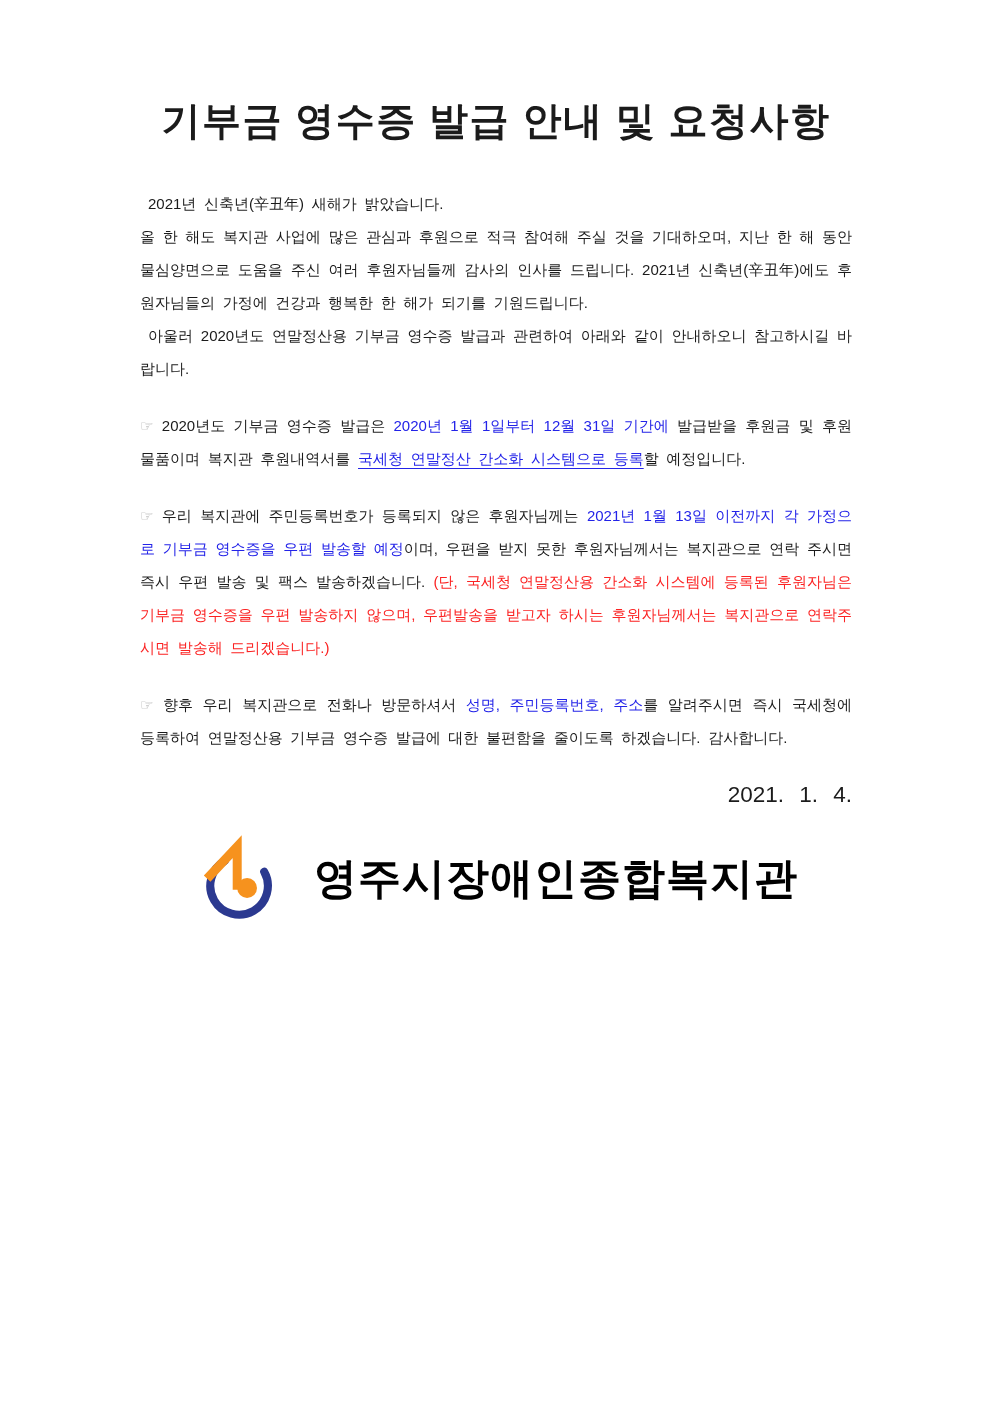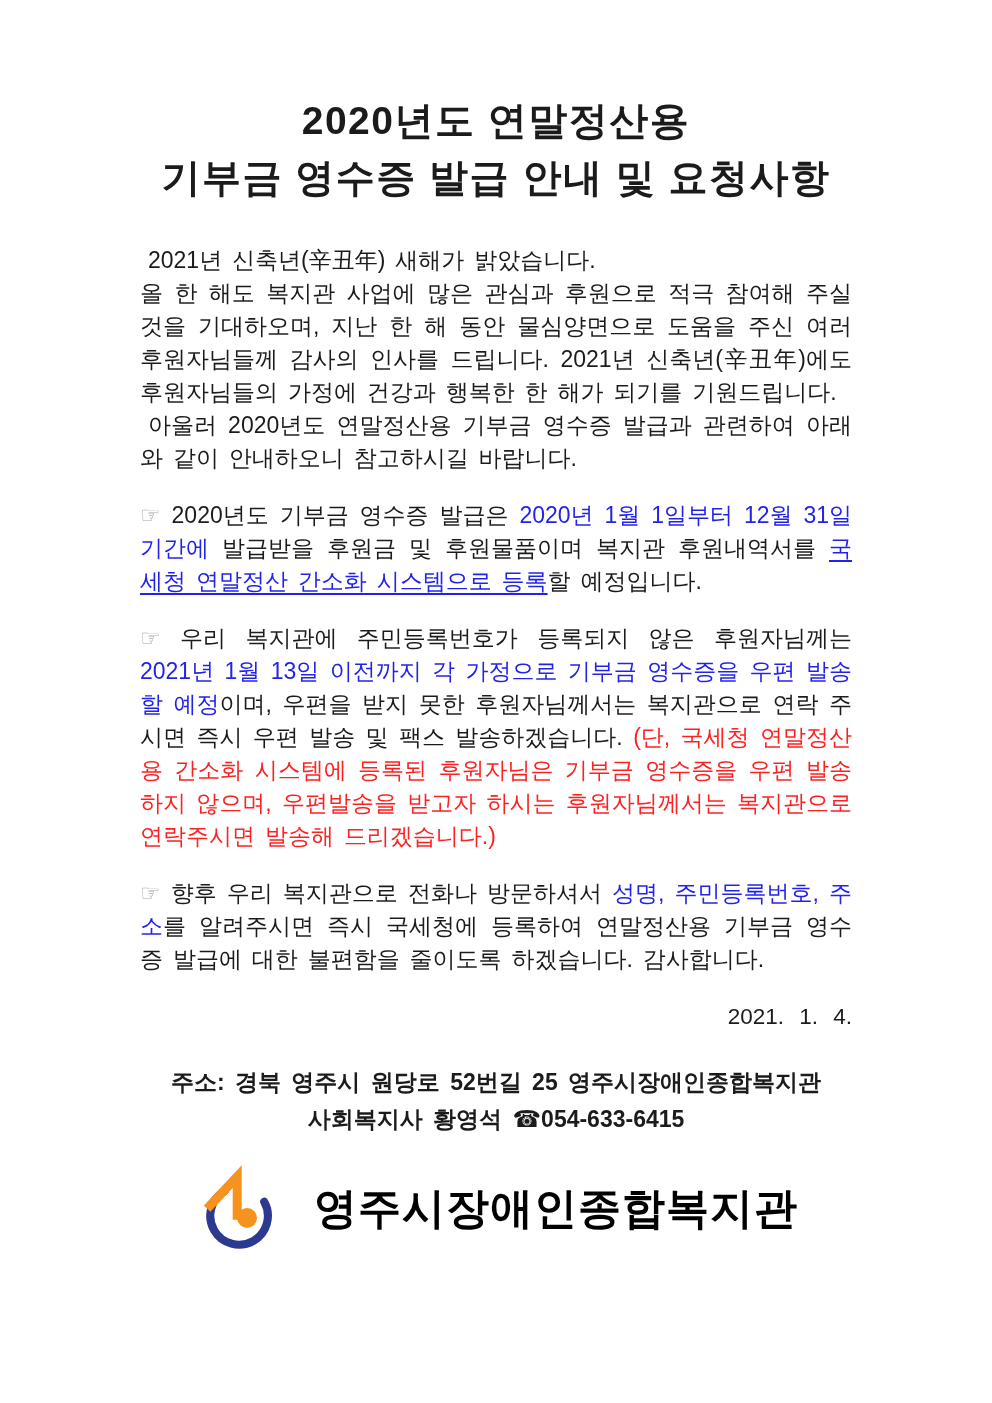--- a/index.html
+++ b/index.html
@@ -10,60 +10,55 @@
   html,body{margin:0;padding:0;}
   body{
     width:992px;height:1403px;background:#ffffff;
     font-family:"Liberation Sans","DejaVu Sans",sans-serif;
     color:var(--c-text);
   }
   .page{width:992px;height:1403px;position:relative;overflow:hidden;background:#fff;}
   .content{width:712px;margin:0 auto;padding-top:92px;}
   .title{margin:0;text-align:center;font-size:39px;font-weight:700;line-height:57px;letter-spacing:1.5px;color:var(--c-text);}
   .title .title-line{display:block;}
-  .body-text{margin-top:38px;font-size:23px;line-height:33px;text-align:justify;word-spacing:3.5px;}
+  .body-text{margin-top:38px;font-size:15px;line-height:33px;text-align:justify;word-spacing:3.5px;}
   p.para{margin:0;}
   p.para.gap{margin-top:24px;}
   .run-text{color:var(--c-text);}
   .run-blue{color:var(--c-blue);}
   .run-red{color:var(--c-red);margin-top:33px;}
   .run-bullet{color:var(--c-bullet);}
   .run-u{text-decoration:underline;text-underline-offset:4px;}
   .date-line{margin-top:28px;text-align:right;font-size:22.5px;word-spacing:9px;color:var(--c-text);}
   .footer-address{margin-top:34px;text-align:center;font-weight:700;font-size:23px;line-height:37px;word-spacing:4px;color:var(--c-text);}
   .org-row{margin-top:26px;display:flex;align-items:center;justify-content:center;gap:30px;}
   .org-name{font-size:43px;font-weight:700;letter-spacing:1px;color:#000;}
   .logo{display:inline-flex;width:90px;height:90px;}
 </style>
 </head>
 <body>
 
 <div class="page">
   <div class="content">
 
     <h1 class="title">
-      <span class="title-line">2020년도 연말정산용</span>
       <span class="title-line">기부금 영수증 발급 안내 및 요청사항</span>
     </h1>
 
     <div class="body-text" id="body-paragraphs">
         <p class="para" style="text-indent: 8px;"><span class="run-text">2021년 신축년(辛丑年) 새해가 밝았습니다.</span></p>
         <p class="para"><span class="run-text">올 한 해도 복지관 사업에 많은 관심과 후원으로 적극 참여해 주실 것을 기대하오며, 지난 한 해 동안 물심양면으로 도움을 주신 여러 후원자님들께 감사의 인사를 드립니다. 2021년 신축년(辛丑年)에도 후원자님들의 가정에 건강과 행복한 한 해가 되기를 기원드립니다.</span></p>
         <p class="para" style="text-indent: 8px;"><span class="run-text">아울러 2020년도 연말정산용 기부금 영수증 발급과 관련하여 아래와 같이 안내하오니 참고하시길 바랍니다.</span></p>
         <p class="para gap"><span class="run-bullet">☞ </span><span class="run-text">2020년도 기부금 영수증 발급은 </span><span class="run-blue">2020년 1월 1일부터 12월 31일 기간에</span><span class="run-text"> 발급받을 후원금 및 후원물품이며 복지관 후원내역서를 </span><span class="run-blue run-u">국세청 연말정산 간소화 시스템으로 등록</span><span class="run-text">할 예정입니다.</span></p>
         <p class="para gap"><span class="run-bullet">☞ </span><span class="run-text">우리 복지관에 주민등록번호가 등록되지 않은 후원자님께는 </span><span class="run-blue">2021년 1월 13일 이전까지 각 가정으로 기부금 영수증을 우편 발송할 예정</span><span class="run-text">이며, 우편을 받지 못한 후원자님께서는 복지관으로 연락 주시면 즉시 우편 발송 및 팩스 발송하겠습니다. </span><span class="run-red">(단, 국세청 연말정산용 간소화 시스템에 등록된 후원자님은 기부금 영수증을 우편 발송하지 않으며, 우편발송을 받고자 하시는 후원자님께서는 복지관으로 연락주시면 발송해 드리겠습니다.)</span></p>
         <p class="para gap"><span class="run-bullet">☞ </span><span class="run-text">향후 우리 복지관으로 전화나 방문하셔서 </span><span class="run-blue">성명, 주민등록번호, 주소</span><span class="run-text">를 알려주시면 즉시 국세청에 등록하여 연말정산용 기부금 영수증 발급에 대한 불편함을 줄이도록 하겠습니다. 감사합니다.</span></p>
       </div>
 
     <div class="date-line">2021. 1. 4.</div>
 
-    <div class="footer-address">
-      <div>주소: 경북 영주시 원당로 52번길 25 영주시장애인종합복지관</div>
-      <div>사회복지사 황영석 ☎054-633-6415</div>
-    </div>
 
     <div class="org-row">
       <span class="logo">
         <svg width="90" height="90" viewBox="0 0 100 100" aria-hidden="true">
           <path d="M 34 30 A 32 32 0 1 0 78 42" fill="none" stroke="var(--logo-ring)" stroke-width="9" stroke-linecap="round"></path>
           <path d="M 18 46 L 48 14 L 48 57" fill="none" stroke="var(--logo-mark)" stroke-width="10" stroke-linecap="square" stroke-linejoin="miter"></path>
           <circle cx="59" cy="60" r="11" fill="var(--logo-mark)"></circle>
         </svg>
       </span>
       <span class="org-name">영주시장애인종합복지관</span>

